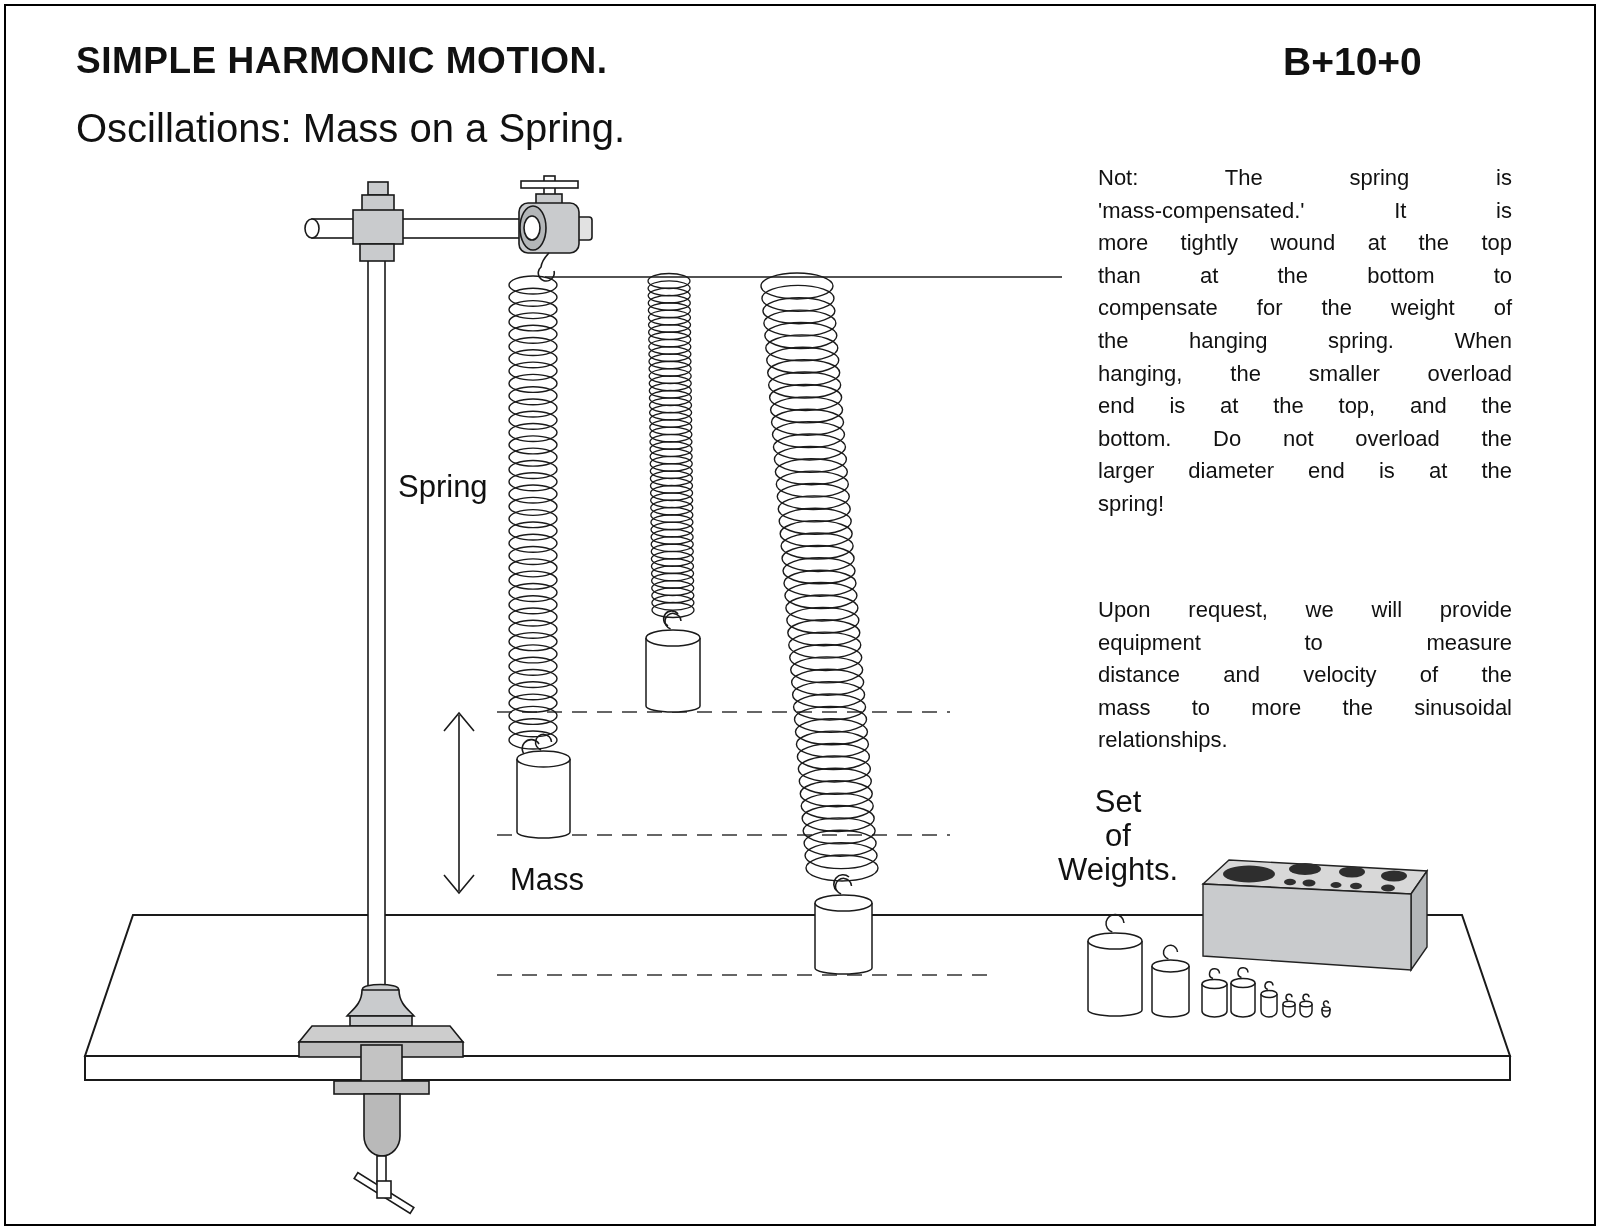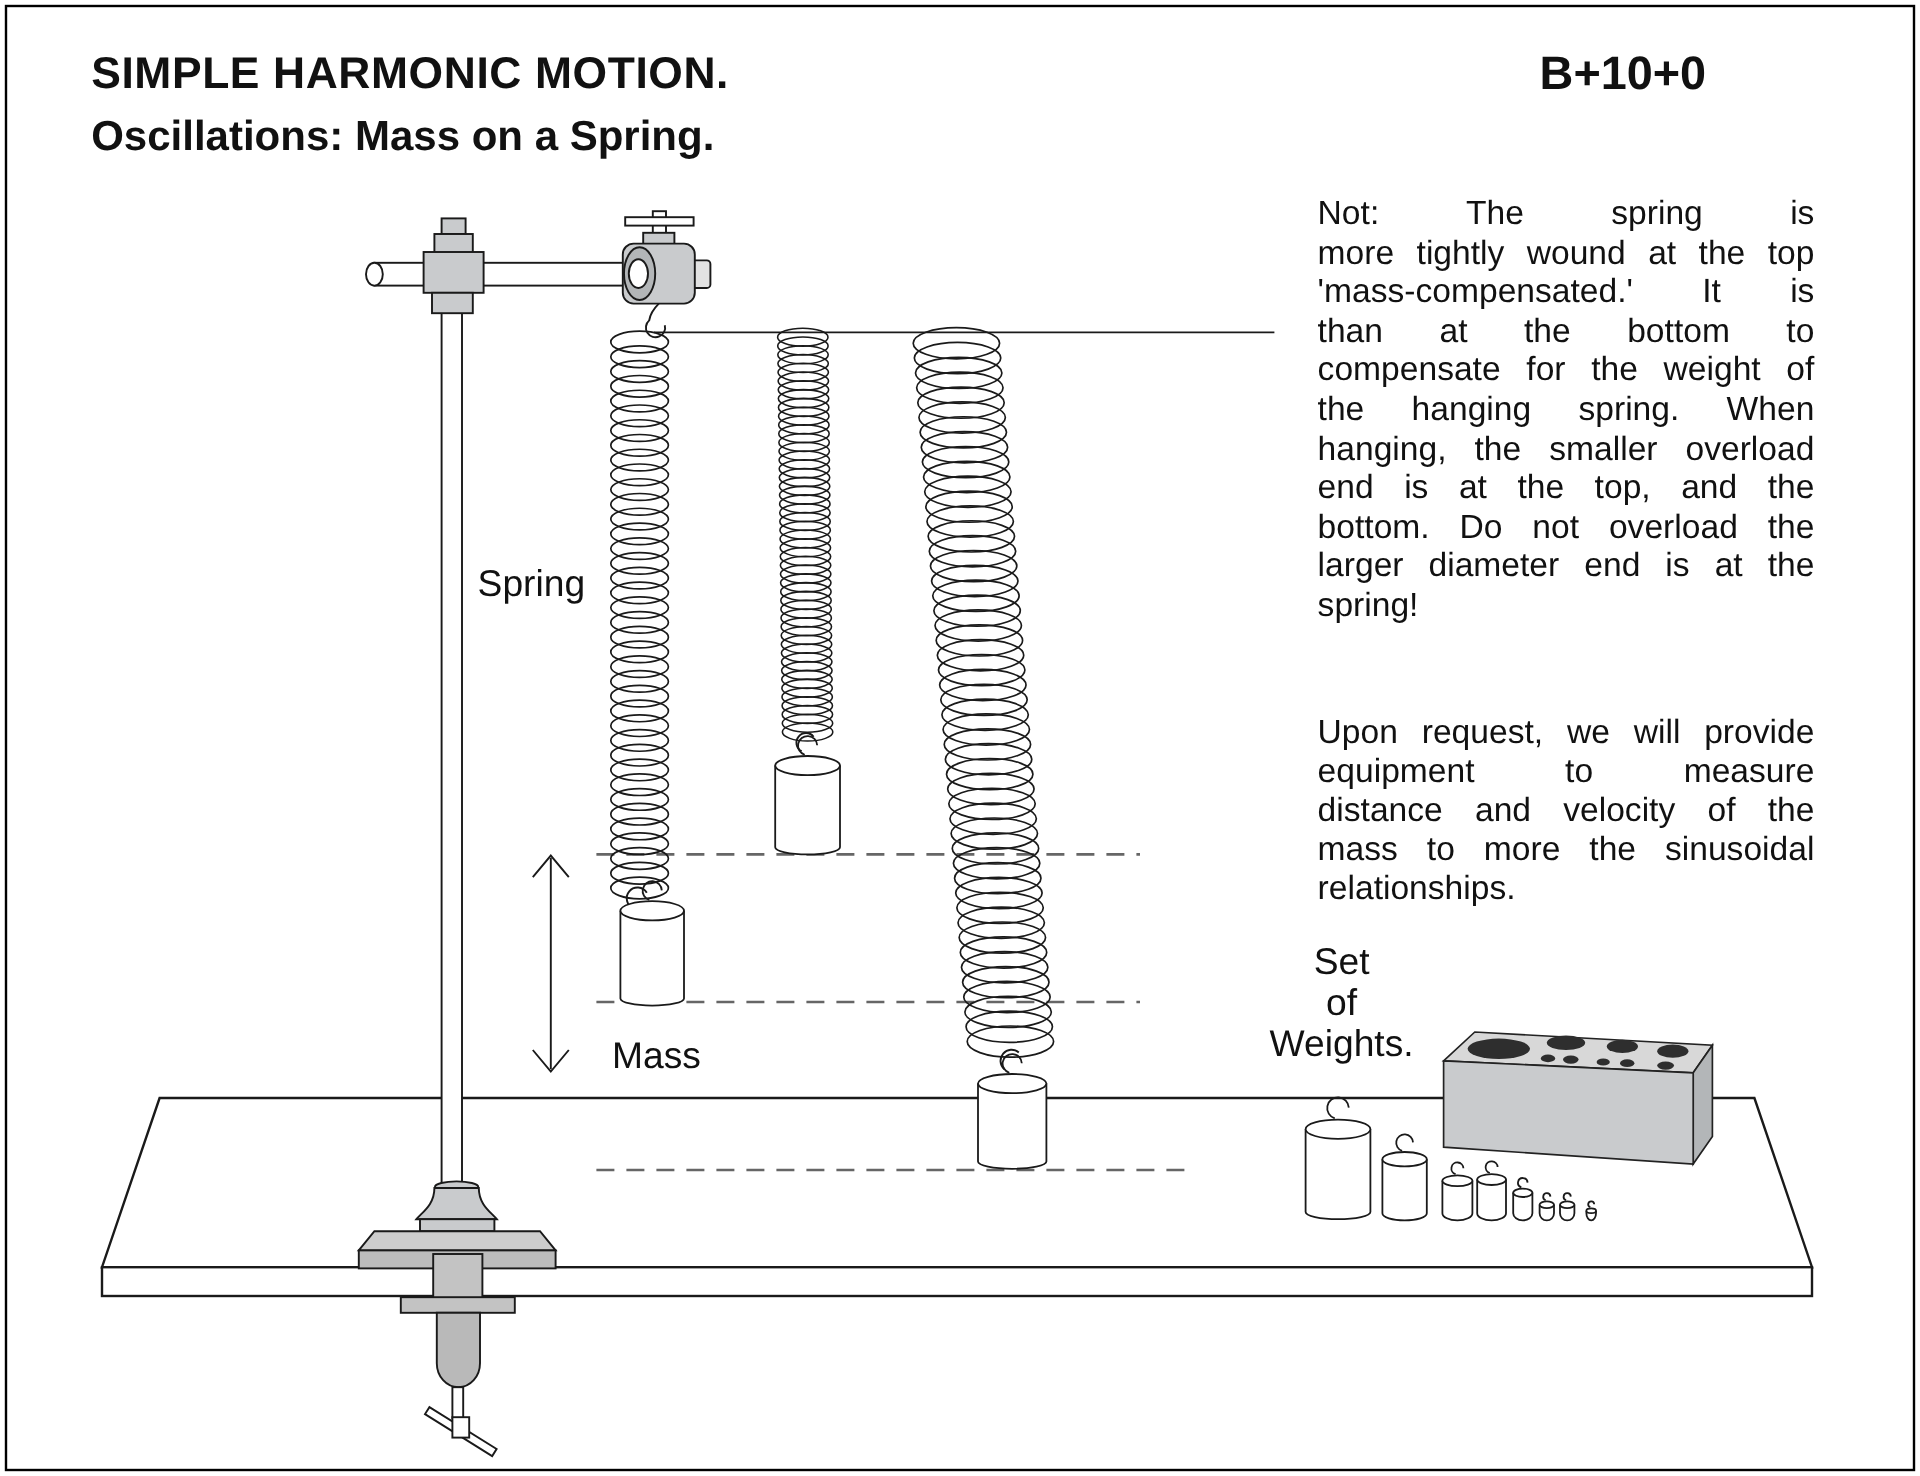--- a/index.html
+++ b/index.html
@@ -2,45 +2,45 @@
 <html><head>
 <meta charset="utf-8">
 <style>
   html,body{margin:0;padding:0;background:#ffffff;}
   .page{
     position:relative;width:1600px;height:1230px;background:#ffffff;overflow:hidden;
     font-family:"Liberation Sans",sans-serif;color:#111;
   }
   .frame{position:absolute;inset:4px;border:2.5px solid #000;pointer-events:none;}
   .title{position:absolute;left:76px;top:40px;font-size:37px;font-weight:bold;letter-spacing:.5px;white-space:nowrap;}
-  .subtitle{position:absolute;left:76px;top:94px;font-size:35px;white-space:nowrap;font-weight:bold;}
+  .subtitle{position:absolute;left:76px;top:106px;font-size:40px;white-space:nowrap;}
   .code{position:absolute;left:1283px;top:40px;font-size:39px;font-weight:bold;white-space:nowrap;}
-  .note{position:absolute;left:1098px;width:414px;font-size:28px;line-height:32.6px;}
+  .note{position:absolute;left:1098px;width:414px;font-size:22px;line-height:32.6px;}
   .note1{top:162px;}
   .note2{top:558px;margin-top:36px;}
   .jline{text-align:justify;text-align-last:justify;}
   .jline:last-child{text-align-last:left;}
   svg text{font-family:"Liberation Sans",sans-serif;fill:#111;}
   .lbl{font-size:31px;}
   svg .stroke{stroke:#1a1a1a;stroke-width:1.6;fill:none;}
 </style>
 </head>
 <body>
 
 <div class="page">
   <div class="frame"></div>
 
   <div class="title">SIMPLE HARMONIC MOTION.</div>
   <div class="subtitle">Oscillations: Mass on a Spring.</div>
   <div class="code">B+10+0</div>
 
   <div class="note note1">
       <div class="jline">Not: The spring is</div>
+      <div class="jline">'mass-compensated.' It is</div>
       <div class="jline">more tightly wound at the top</div>
-      <div class="jline">'mass-compensated.' It is</div>
       <div class="jline">than at the bottom to</div>
       <div class="jline">compensate for the weight of</div>
       <div class="jline">the hanging spring. When</div>
       <div class="jline">hanging, the smaller overload</div>
       <div class="jline">end is at the top, and the</div>
       <div class="jline">bottom. Do not overload the</div>
       <div class="jline">larger diameter end is at the</div>
       <div class="jline">spring!</div>
     </div>
   <div class="note note2">

